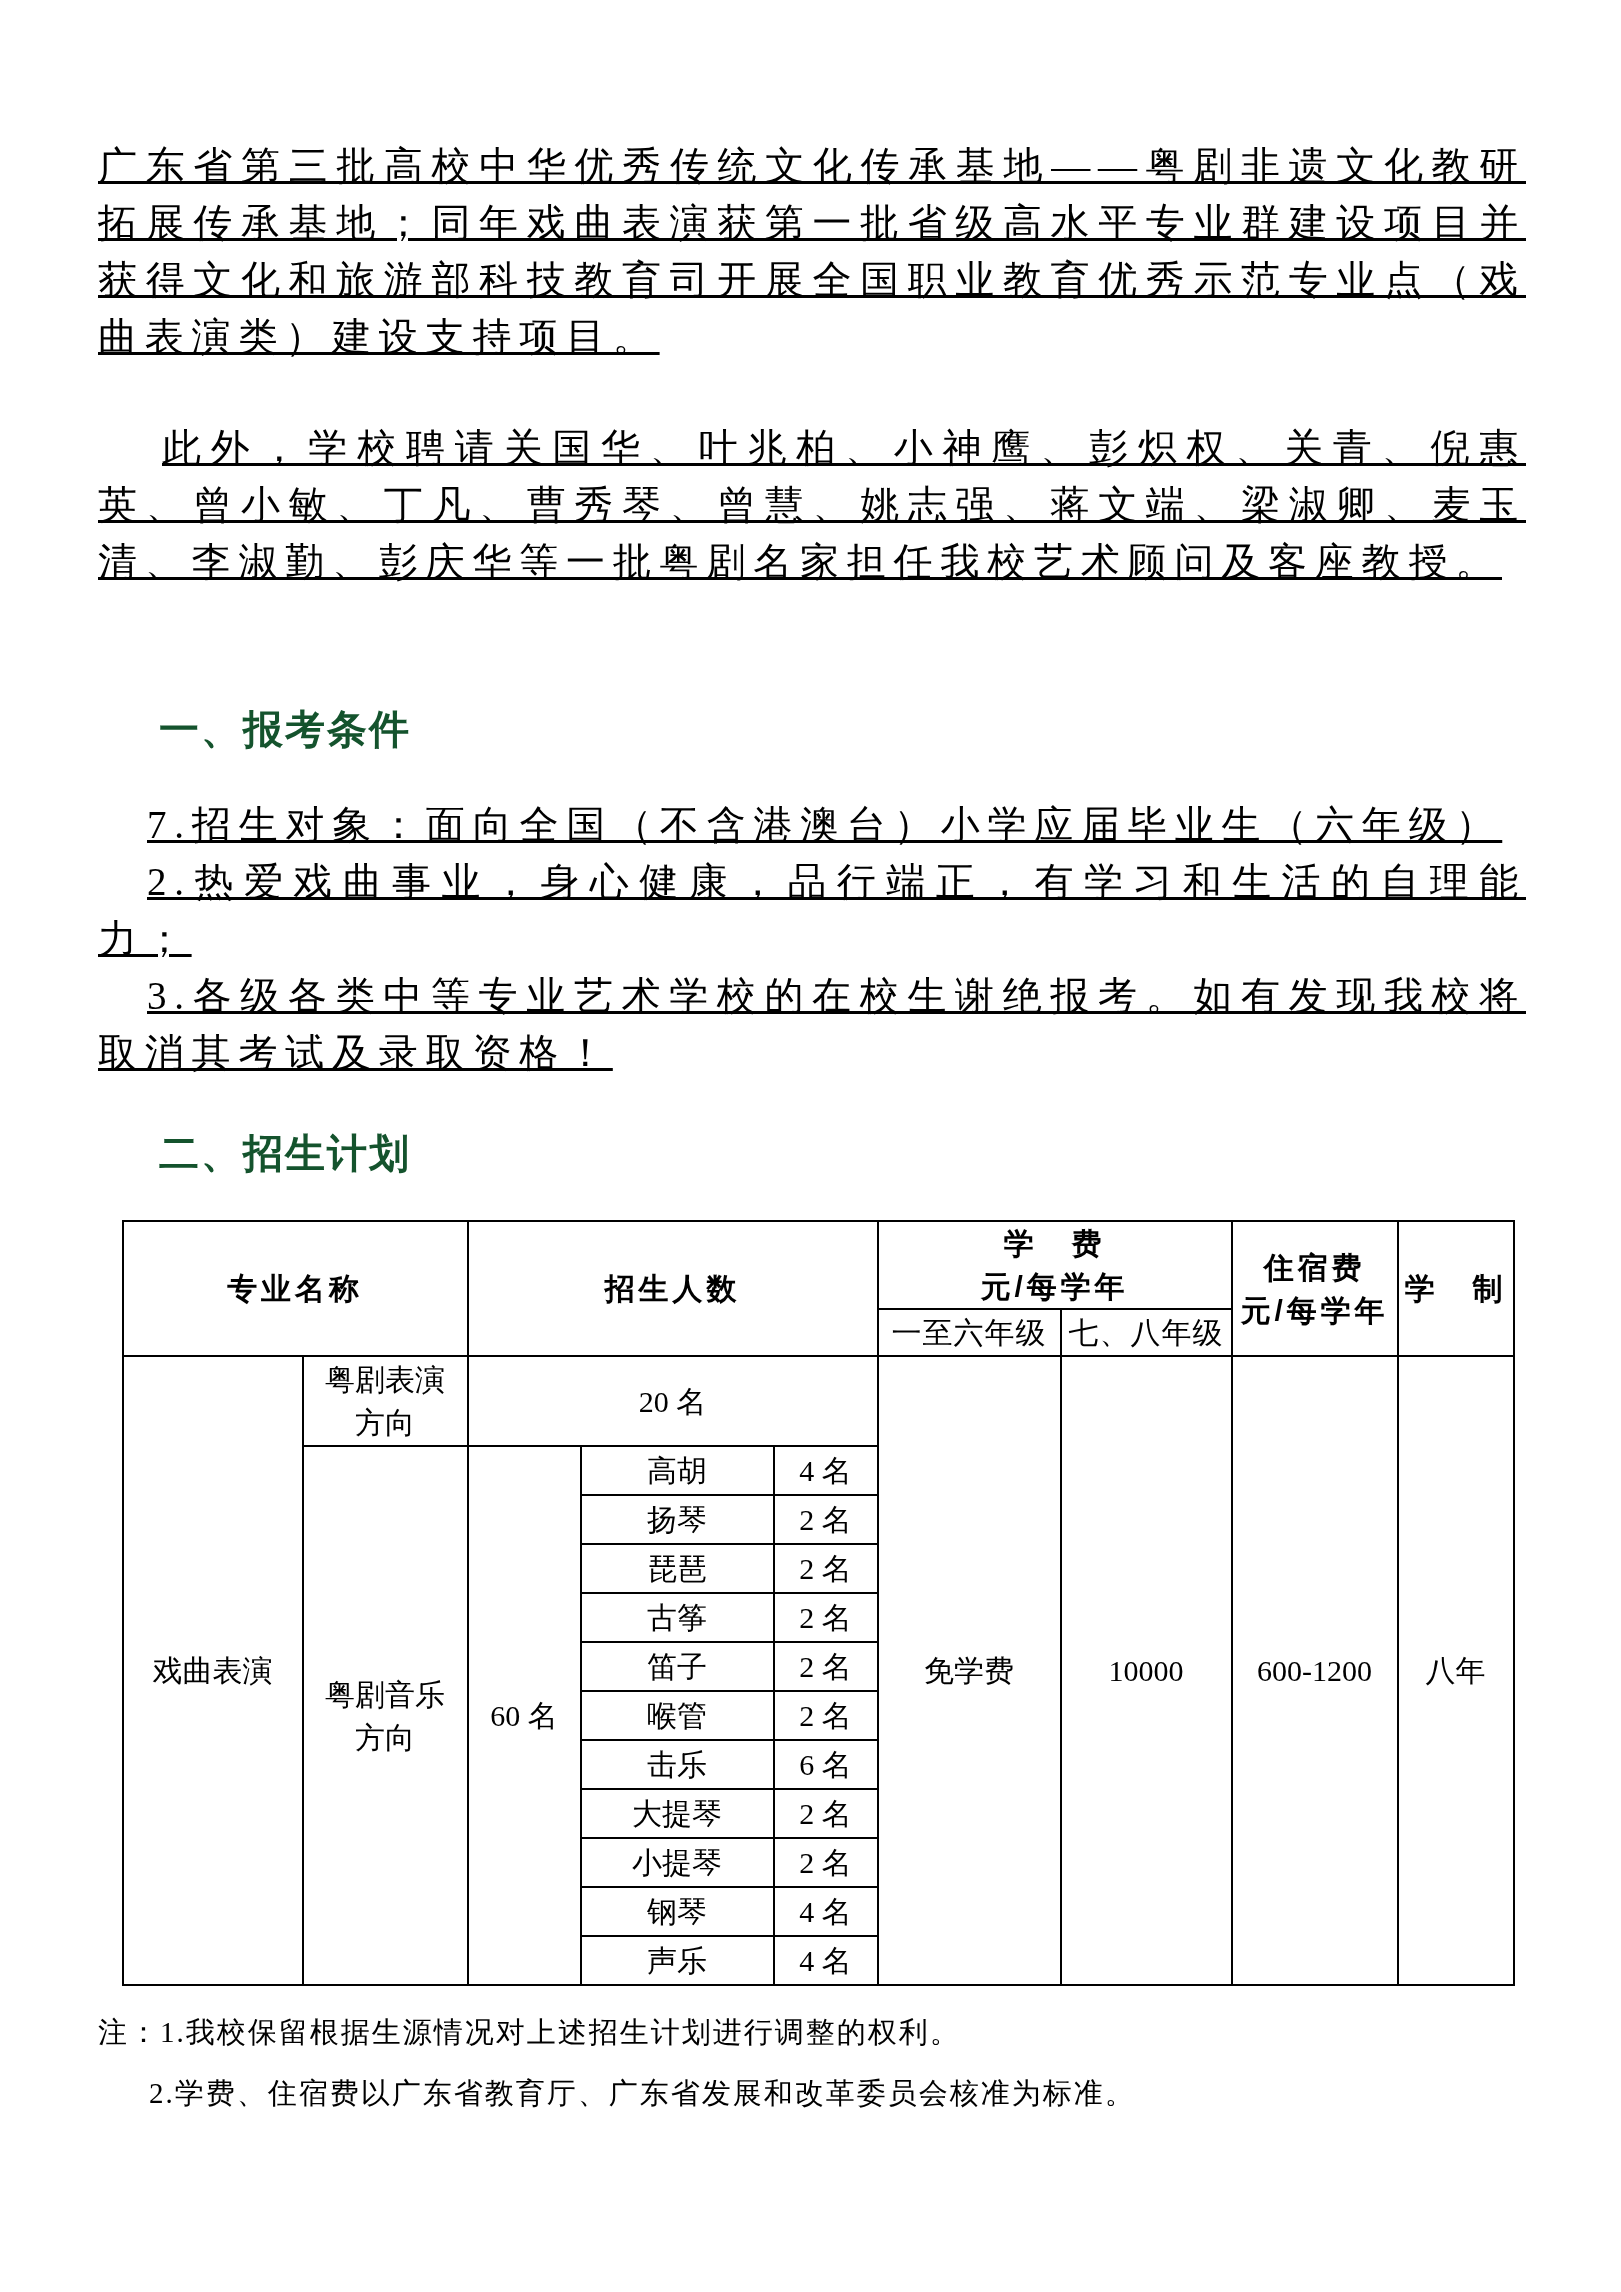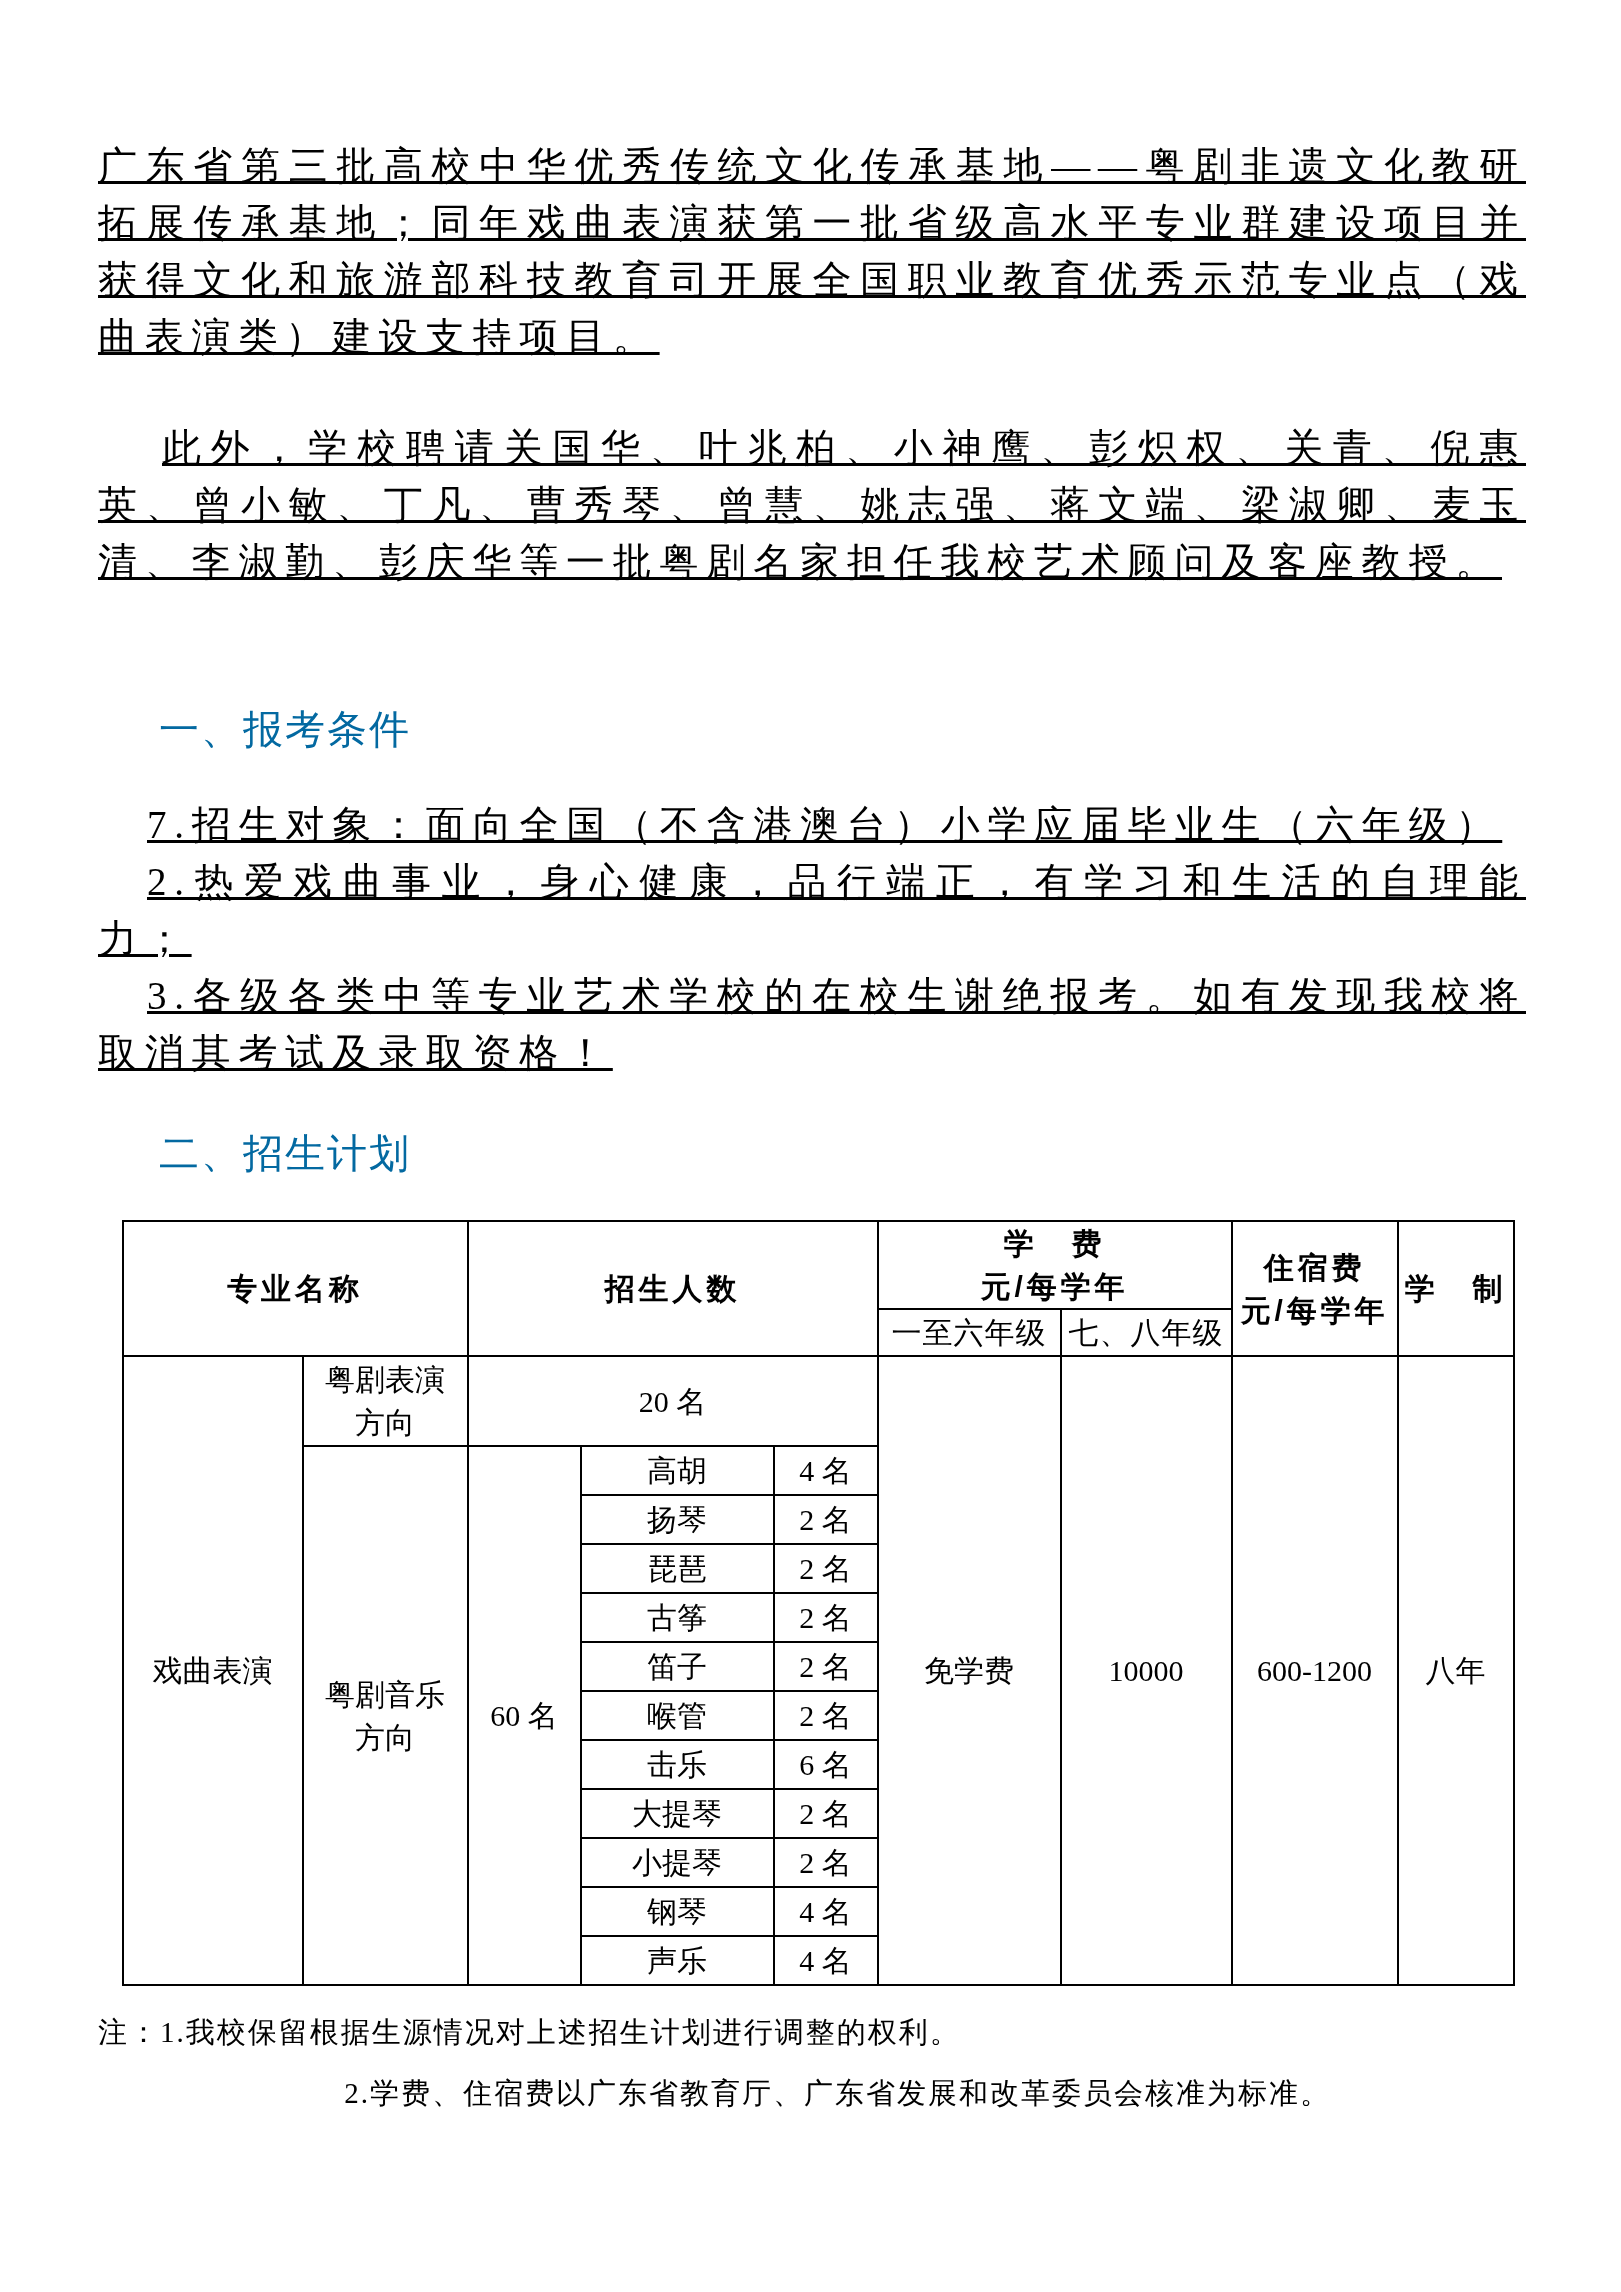--- a/index.html
+++ b/index.html
@@ -20,25 +20,25 @@
     text-decoration:underline;
   }
   .para.indent { text-indent:64px; }
   .para.gap-top { margin-top:54px; }
 
   .item { text-indent:49px; }
 
   .heading {
     margin:0;
     font-family:"Liberation Sans","DejaVu Sans",sans-serif;
-    font-weight:normal;
+    font-weight:bold;
     font-size:40px; line-height:59px;
     letter-spacing:2px;
     text-indent:61px;
-    color:#0369a1;
+    color:#14532d;
   }
   .heading.h1 { margin-top:110px; margin-bottom:37px; }
   .heading.h2 { margin-top:43px;  margin-bottom:0; }
 
   table.tbl {
     border-collapse:collapse;
     table-layout:fixed;
     width:1390px;
     margin-left:23.5px;
     margin-top:37px;
@@ -66,21 +66,21 @@
   tr.br1 { height:90px; }
   tr.ir  { height:49px; }
 
   .notes {
     margin-top:15.7px;
     font-size:29px; line-height:61px;
     letter-spacing:2px;
     color:#000;
   }
   .note-line { white-space:nowrap; }
-  .note-line.second { padding-left:51px;text-align:center; }
+  .note-line.second { padding-left:51px; }
 </style>
 </head>
 <body>
 
 <div class="content">
 
   <p class="para">广东省第三批高校中华优秀传统文化传承基地——粤剧非遗文化教研拓展传承基地；同年戏曲表演获第一批省级高水平专业群建设项目并获得文化和旅游部科技教育司开展全国职业教育优秀示范专业点（戏曲表演类）建设支持项目。</p>
 
   <p class="para indent gap-top">此外，学校聘请关国华、叶兆柏、小神鹰、彭炽权、关青、倪惠英、曾小敏、丁凡、曹秀琴、曾慧、姚志强、蒋文端、梁淑卿、麦玉清、李淑勤、彭庆华等一批粤剧名家担任我校艺术顾问及客座教授。</p>
 

